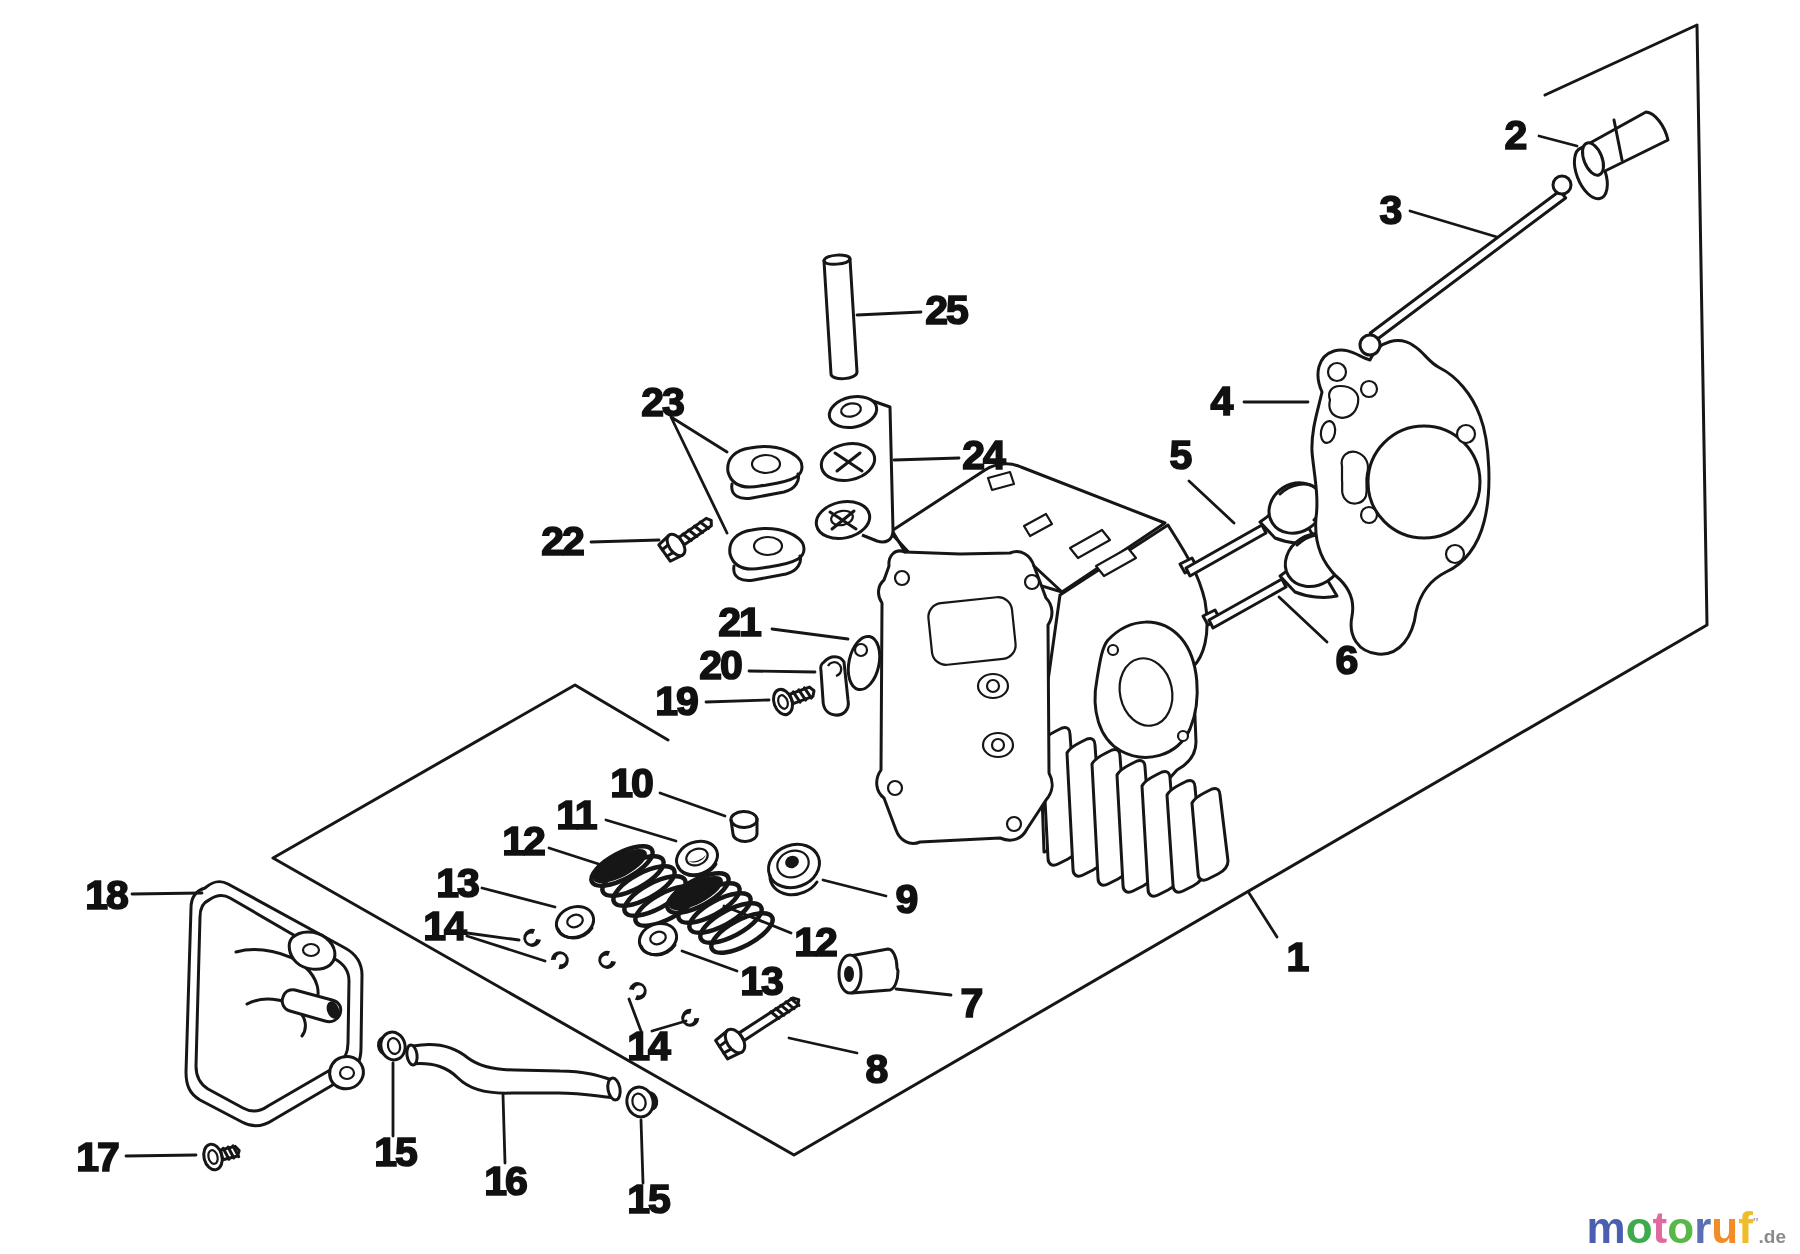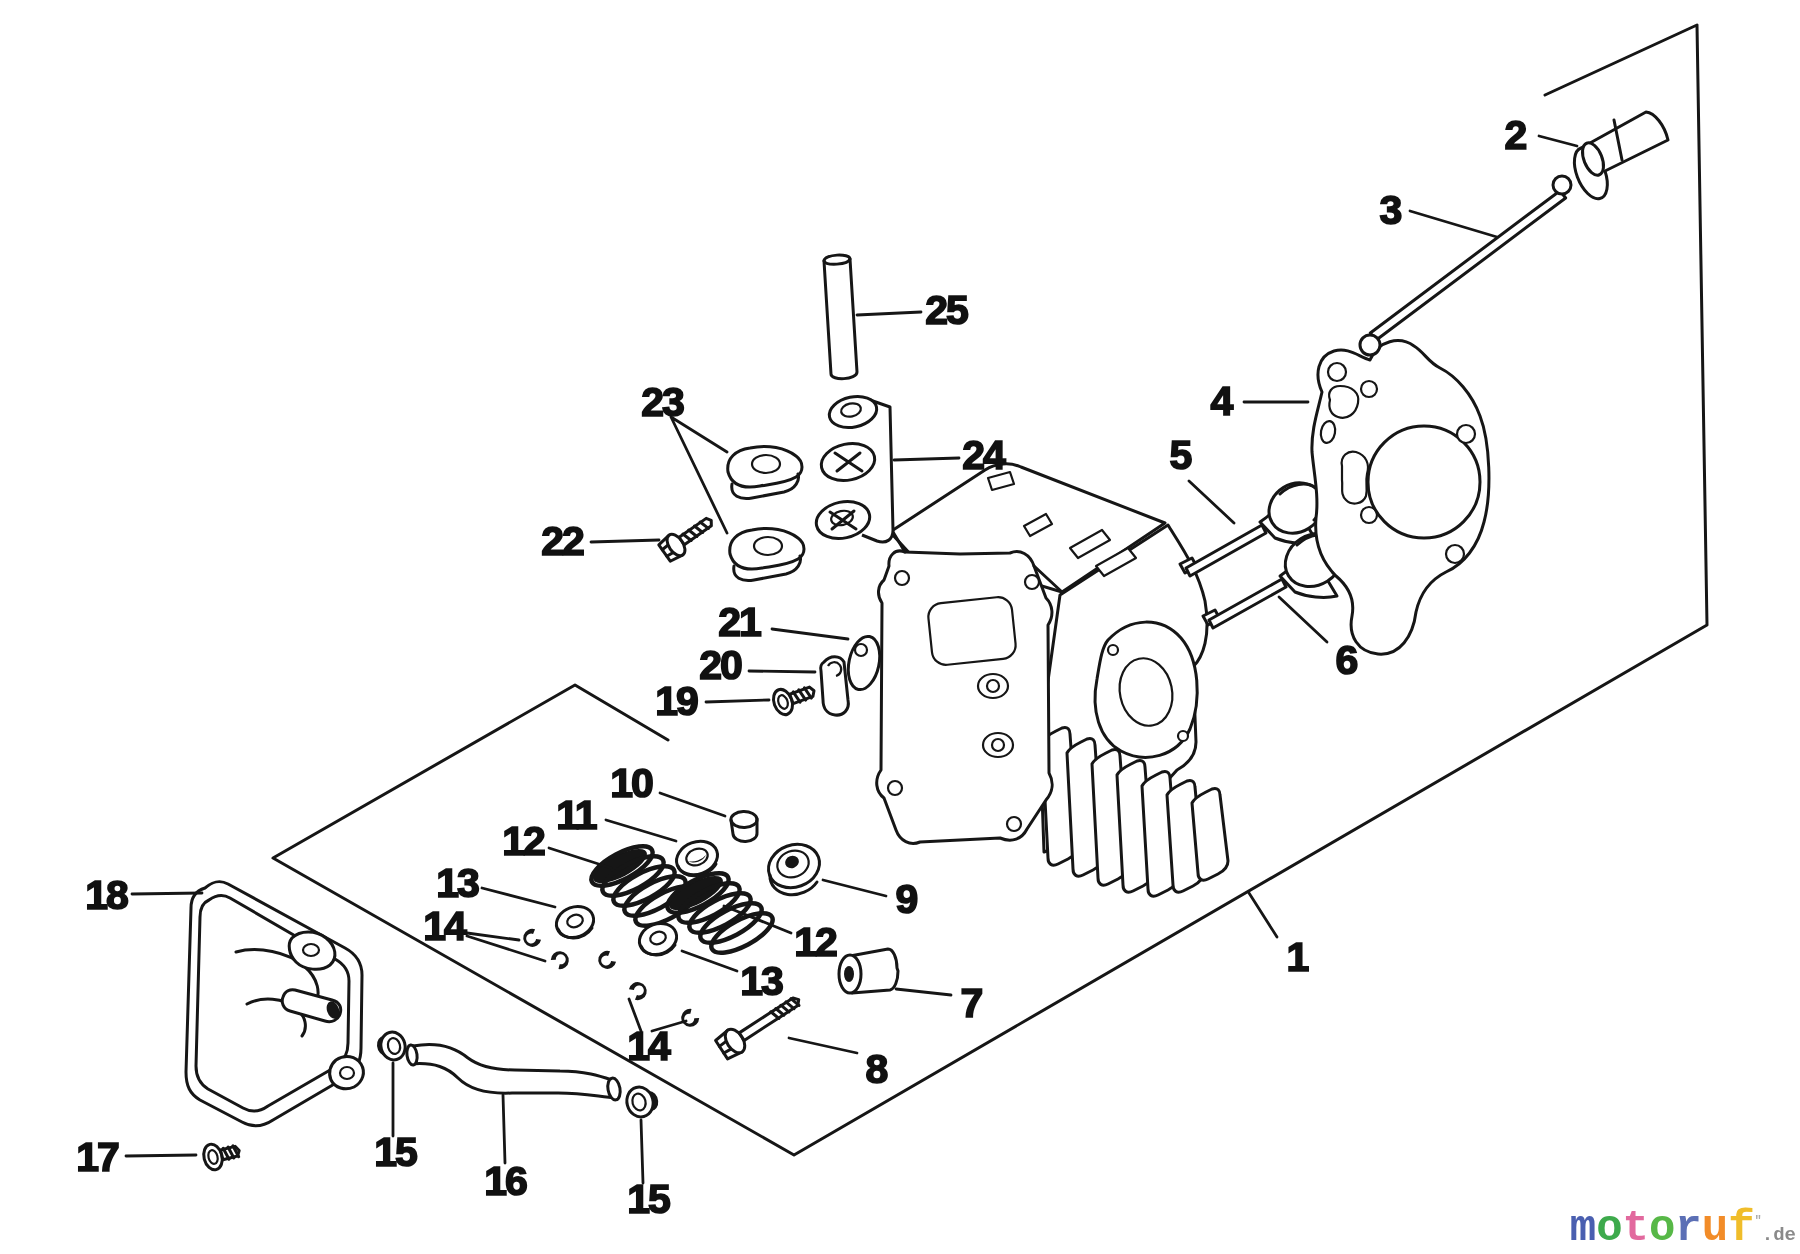--- a/index.html
+++ b/index.html
@@ -6,21 +6,21 @@
   .stage{position:relative;width:1800px;height:1254px;background:#ffffff;overflow:hidden;
          font-family:"Liberation Sans",sans-serif;}
   .stage svg{position:absolute;left:0;top:0;}
   svg .ln{stroke:#161616;stroke-width:3;fill:none;stroke-linecap:round;stroke-linejoin:round;}
   svg .fw{stroke:#161616;stroke-width:3;fill:#ffffff;stroke-linejoin:round;}
   svg .fw2{stroke:#161616;stroke-width:2.2;fill:#ffffff;stroke-linejoin:round;}
   svg .dk{fill:#161616;stroke:none;}
   svg .lead{stroke:#161616;stroke-width:2.8;fill:none;stroke-linecap:round;}
   svg .callout{font-family:"Liberation Sans",sans-serif;font-weight:bold;font-size:41px;
                fill:#111;stroke:#111;stroke-width:1.7;letter-spacing:-2px;text-anchor:middle;}
-  .watermark{position:absolute;right:4px;bottom:4px;font-family:Liberation Mono, monospace;
+  .watermark{position:absolute;right:14px;bottom:4px;font-family:Liberation Sans, sans-serif;
              font-weight:bold;font-size:44px;letter-spacing:0px;line-height:1;}
   .watermark .suffix{font-size:19px;font-weight:bold;}
   .watermark .tm{font-size:12px;vertical-align:super;color:#aaa;}
 </style>
 </head>
 <body>
 
 <div class="stage">
 <svg width="1800" height="1254" viewBox="0 0 1800 1254">
 

